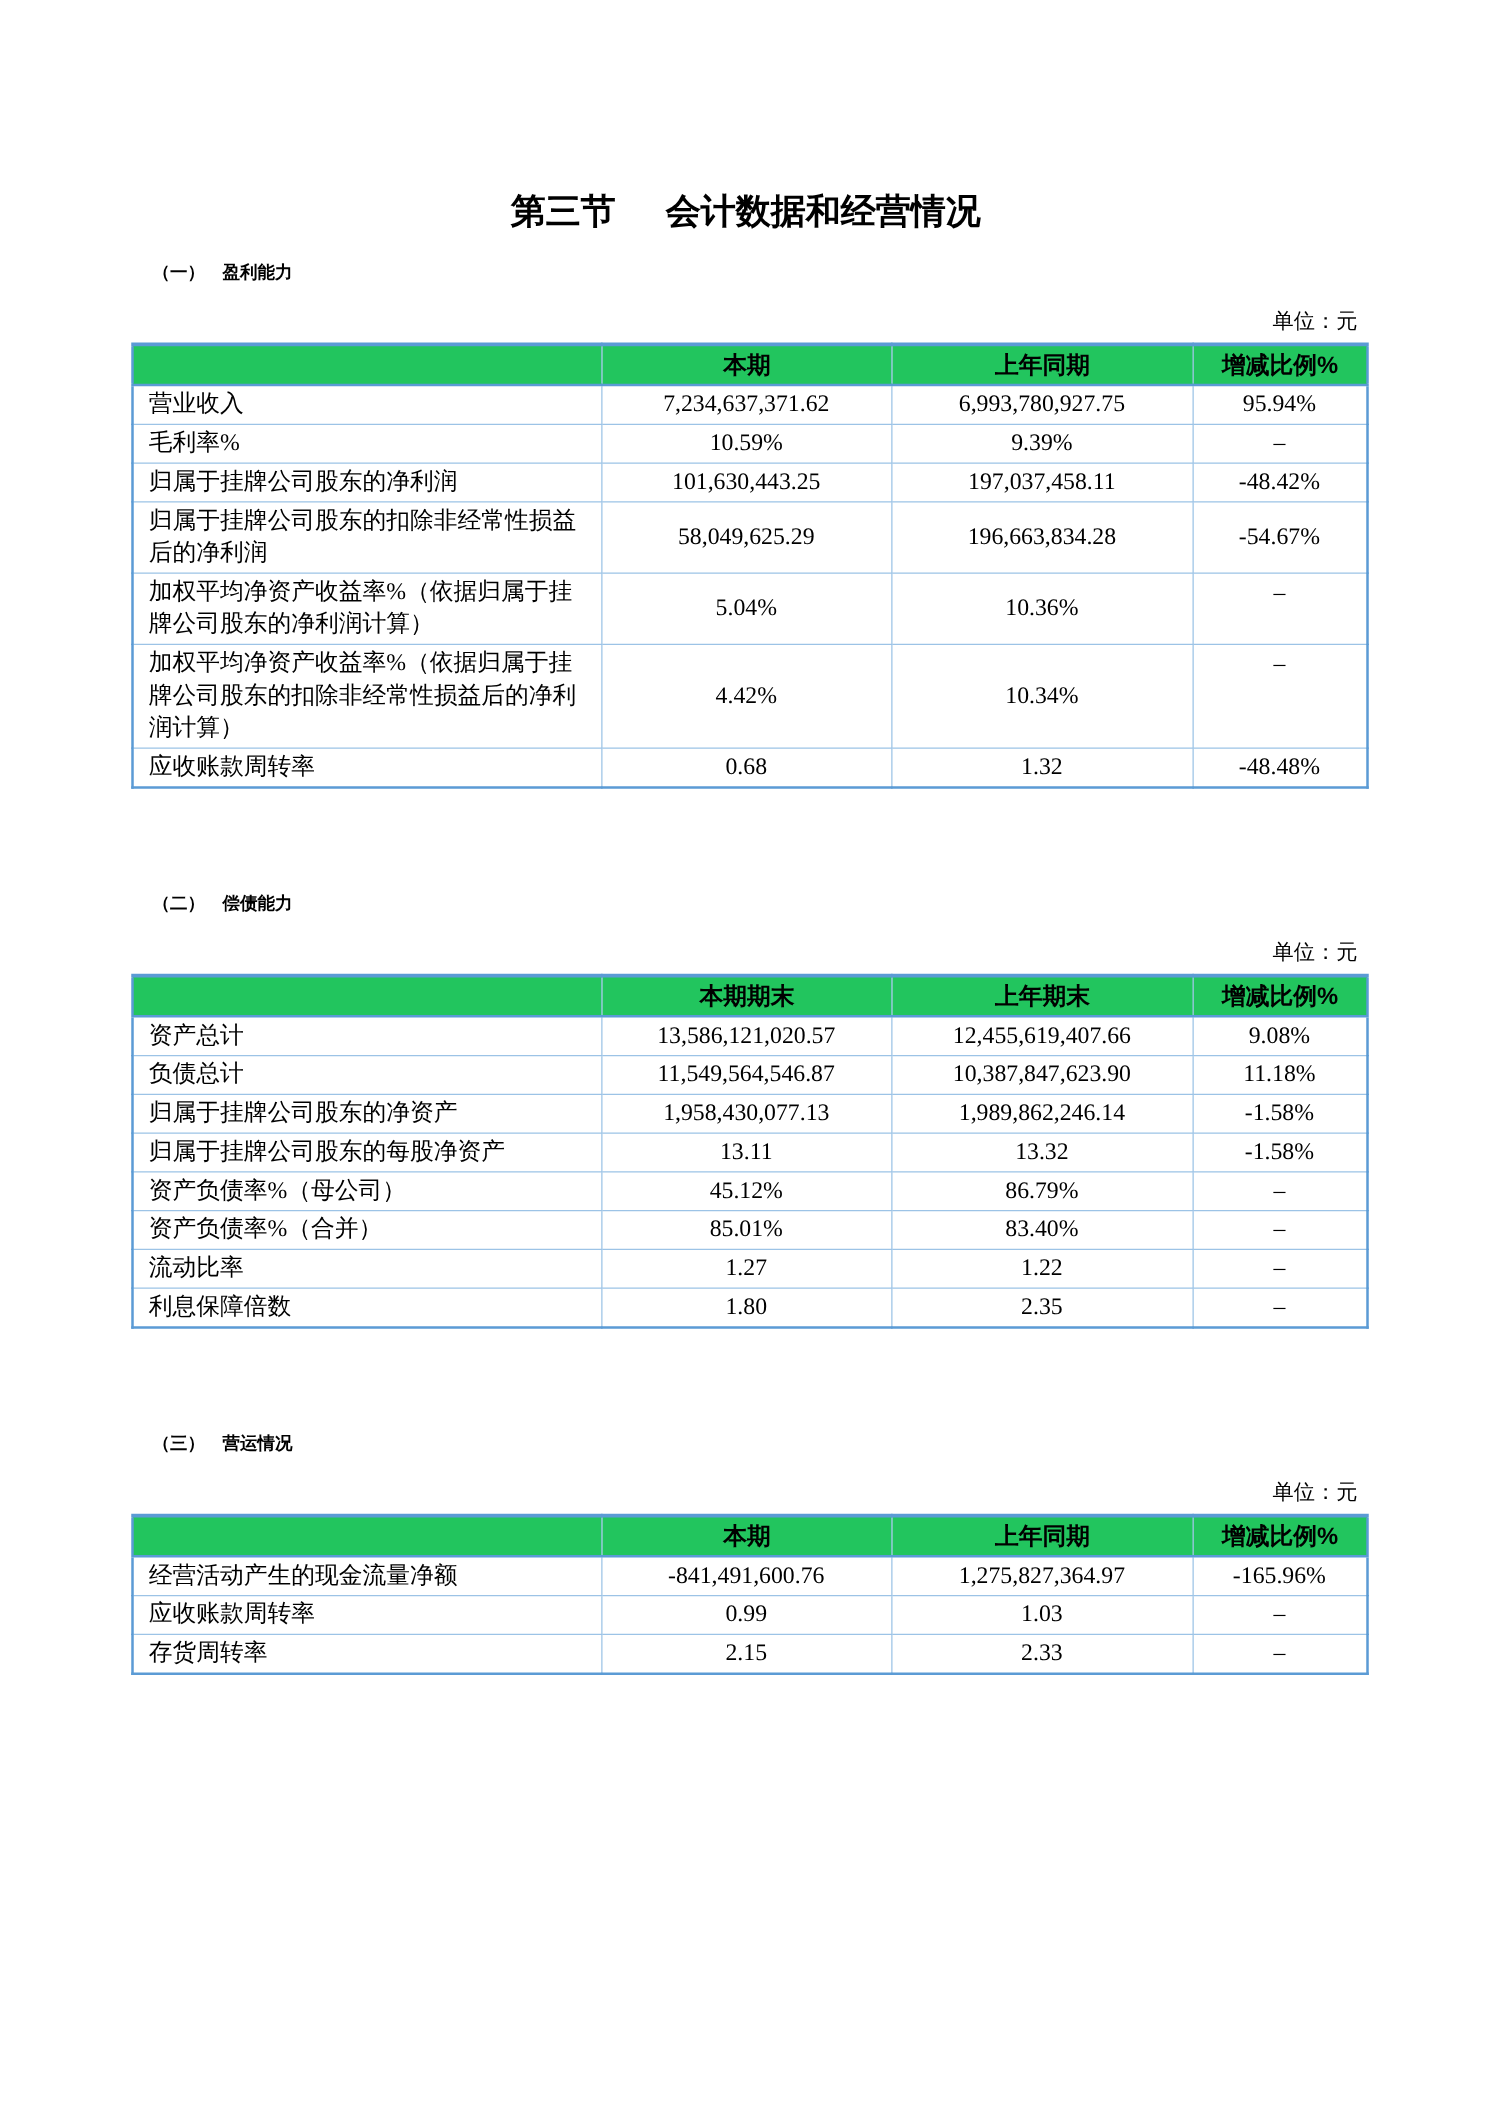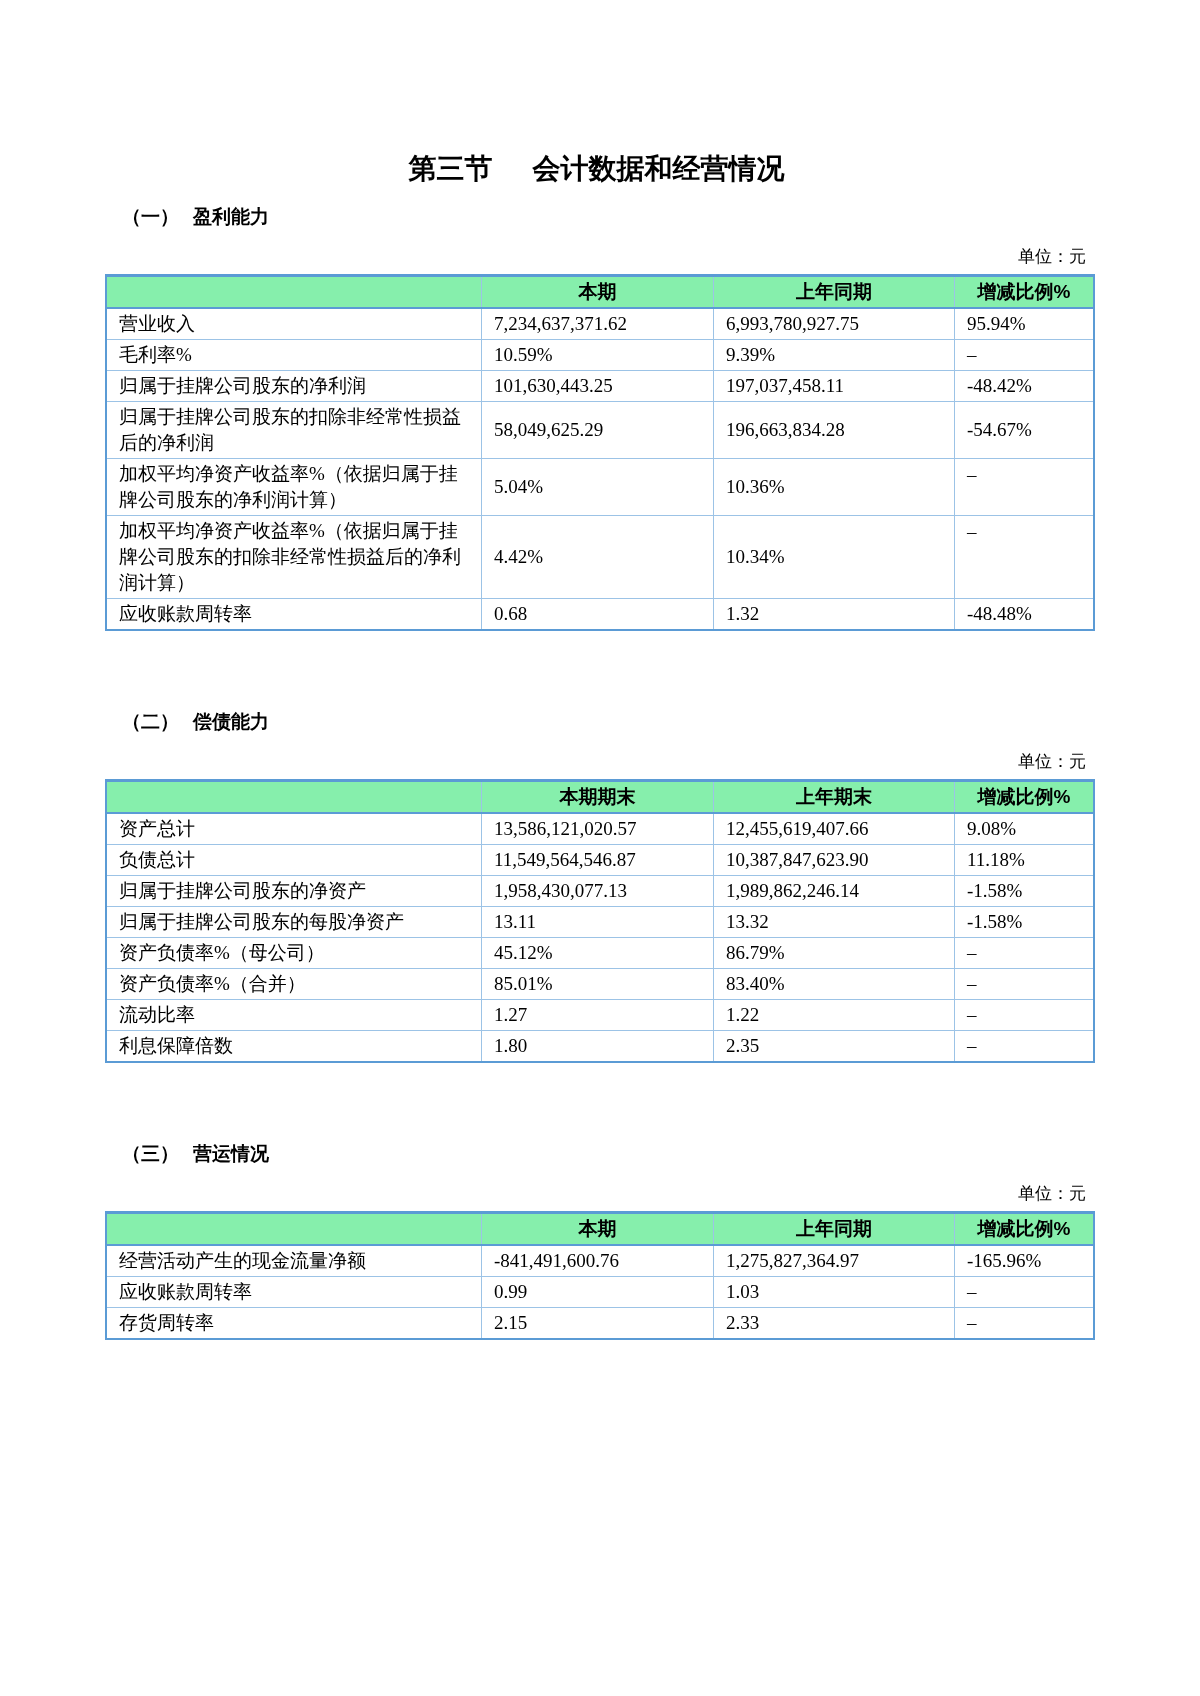--- a/index.html
+++ b/index.html
@@ -22,21 +22,21 @@
   .h2 {
     margin-top: 30px; padding-left: 10px;
     font-family: "Liberation Sans", "DejaVu Sans", sans-serif;
     font-size: 21px; font-weight: bold; line-height: 28px;
   }
   .h2 .no { margin-right: 32px; }
 
   .h3 {
     padding-left: 17px;
     font-family: "Liberation Sans", "DejaVu Sans", sans-serif;
-    font-size: 19px; font-weight: bold; line-height: 26px;
+    font-size: 14px; font-weight: bold; line-height: 26px;
   }
   .h3-first { margin-top: 16px; }
   .h3-later { margin-top: 78px; }
   .h3 .no { margin-right: 14px; }
 
   .unit {
     margin-top: 16px; margin-bottom: 6px;
     text-align: right; padding-right: 2px;
     font-size: 17px; line-height: 22px;
   }
@@ -44,39 +44,39 @@
   table.fin {
     width: 983px;
     border-collapse: collapse;
     table-layout: fixed;
     border: 2px solid #5b9bd5;
     border-top-width: 3px;
   }
   table.fin th, table.fin td { border: 1px solid #9cc3e6; }
   table.fin thead tr { border-bottom: 2px solid #5b9bd5; }
   table.fin thead th {
-    background: #86efac;
+    background: #22c55e;
     height: 30px;
     font-family: "Liberation Sans", "DejaVu Sans", sans-serif;
     font-size: 19px; font-weight: bold;
     text-align: center; vertical-align: middle;
     padding: 0;
   }
   table.fin th:nth-child(1) { width: 374px; }
   table.fin th:nth-child(2) { width: 231px; }
   table.fin th:nth-child(3) { width: 240px; }
   table.fin th:nth-child(4) { width: 138px; }
   table.fin td {
     font-size: 19px; line-height: 26px;
     padding: 2px 12px;
     vertical-align: middle;
     background: #ffffff;
   }
   table.fin td.lbl { text-align: left; }
-  table.fin td.num { text-align: left; padding-right: 13px; }
+  table.fin td.num { text-align: center; padding-right: 13px; }
   table.fin td.vtop { vertical-align: top; padding-top: 3px; }
 </style>
 </head>
 <body>
 
 <div class="page">
   <div class="content">
 
     <h1 class="doc-title"><span>第三节</span><span class="gap">会计数据和经营情况</span></h1>
 

